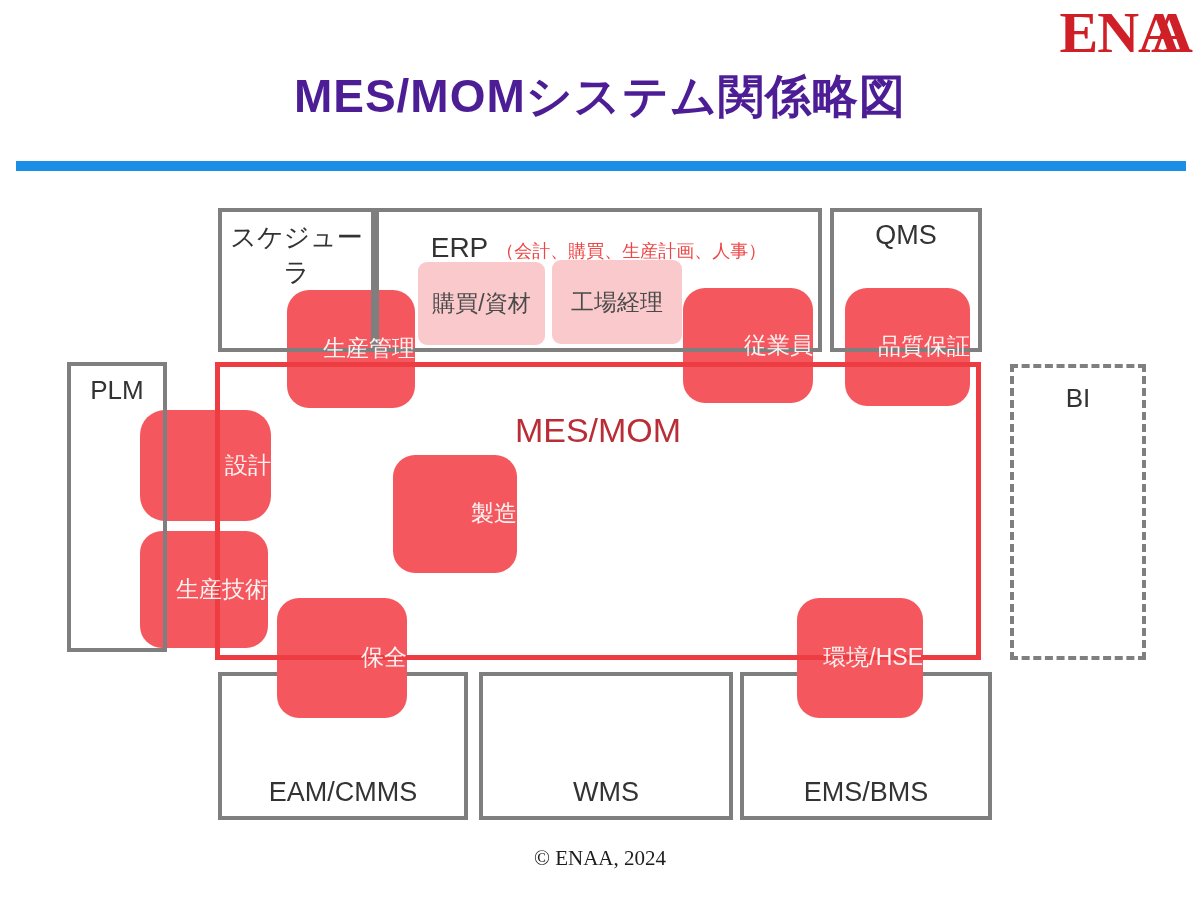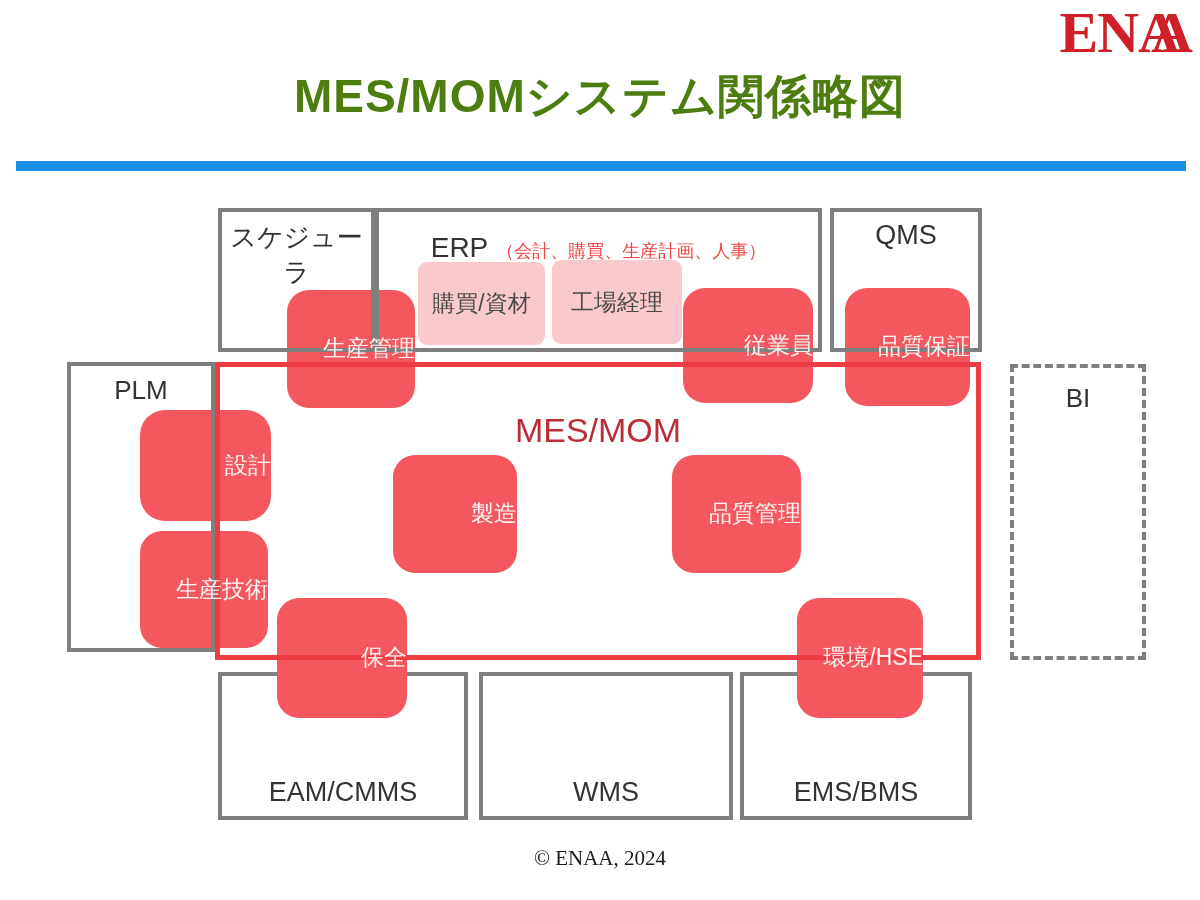--- a/index.html
+++ b/index.html
@@ -5,21 +5,21 @@
   html,body{margin:0;padding:0;background:#fff;}
   #stage{position:relative;width:1200px;height:900px;background:#ffffff;overflow:hidden;
          font-family:"Liberation Sans",sans-serif;}
 
   
   .logo{position:absolute;top:4px;right:8px;color:#cf1f27;
         font-family:"Liberation Serif",serif;font-weight:700;font-size:58px;line-height:1;
         letter-spacing:-1px;}
   .logo .a2{margin-left:-0.48em;}
   .title{position:absolute;left:0;top:66px;width:100%;text-align:center;
-         font-size:46px;font-weight:700;color:#4d7c0f;letter-spacing:1px;}
+         font-size:46px;font-weight:700;color:#4c1d95;letter-spacing:1px;}
   .rule{position:absolute;left:16px;top:161px;width:1170px;height:10px;background:#1b8fe6;}
 
   
   .gray-box{position:absolute;border:4px solid #7f7f7f;background:transparent;box-sizing:border-box;}
   .layer-top{z-index:30;}            
   .dashed{border-style:dashed;}
   .red-frame{position:absolute;border:5px solid #ee3c43;background:transparent;
              box-sizing:border-box;z-index:30;}
   .red-node{position:absolute;background:#f4585e;border-radius:22px;
             display:flex;align-items:center;justify-content:flex-end;text-align:center;}
@@ -34,36 +34,36 @@
   .scheduler{left:218px;top:208px;width:157px;height:144px;}
   .scheduler .box-lbl{margin-top:8px;font-size:26px;}
   .erp{left:375px;top:208px;width:447px;height:144px;}
   .erp-line{display:flex;justify-content:center;align-items:baseline;margin-top:9px;}
   .erp-name{font-size:28px;color:#333;}
   .erp-detail{font-size:18px;color:#ef4444;margin-left:8px;margin-top:18px;}
   .qms{left:830px;top:208px;width:152px;height:144px;}
   .qms .box-lbl{margin-top:8px;font-size:27px;}
 
   
-  .plm{left:67px;top:362px;width:148px;height:290px;}
+  .plm{left:67px;top:362px;width:100px;height:290px;}
   .plm .box-lbl{margin-top:9px;font-size:26px;}
   .bi{left:1010px;top:364px;width:136px;height:296px;}
   .bi .box-lbl{margin-top:15px;font-size:26px;}
 
   
   .mesmom{left:215px;top:362px;width:766px;height:298px;}
   .mesmom .box-lbl{margin-top:44px;font-size:34px;color:#b92d37;}
 
   
   .bottom-box{position:absolute;border:4px solid #7f7f7f;background:transparent;
               box-sizing:border-box;display:flex;align-items:flex-end;justify-content:center;}
   .bottom-box .box-lbl{font-size:27px;margin-bottom:8px;}
   .eam{left:218px;top:672px;width:250px;height:148px;}
   .wms{left:479px;top:672px;width:254px;height:148px;}
-  .ems{left:740px;top:672px;width:232px;height:148px;}
+  .ems{left:740px;top:672px;width:252px;height:148px;}
 
   
   .n-seisan-kanri{left:287px;top:290px;width:128px;height:118px;}
   .n-juugyouin  {left:683px;top:288px;width:130px;height:115px;}
   .n-hinshitsu-hoshou{left:845px;top:288px;width:125px;height:118px;}
   .n-sekkei     {left:140px;top:410px;width:131px;height:111px;border-radius:25px;}
   .n-seisan-gijutsu{left:140px;top:531px;width:128px;height:117px;}
   .n-seizou     {left:393px;top:455px;width:124px;height:118px;}
   .n-hinshitsu-kanri{left:672px;top:455px;width:129px;height:118px;}
   .n-hozen      {left:277px;top:598px;width:130px;height:120px;}
@@ -115,23 +115,20 @@
   </div>
   <div class="red-node n-sekkei">
     <span class="lbl">設計</span>
   </div>
   <div class="red-node n-seisan-gijutsu">
     <span class="lbl">生産技術</span>
   </div>
   <div class="red-node n-seizou">
     <span class="lbl">製造</span>
   </div>
-  <div class="red-node n-hinshitsu-kanri">
-    <span class="lbl">品質管理</span>
-  </div>
   <div class="red-node n-hozen">
     <span class="lbl">保全</span>
   </div>
   <div class="red-node n-kankyou">
     <span class="lbl">環境/HSE</span>
   </div>
 
   <div class="gray-box layer-top scheduler">
     <span class="box-lbl">スケジューラ</span>
   </div>

